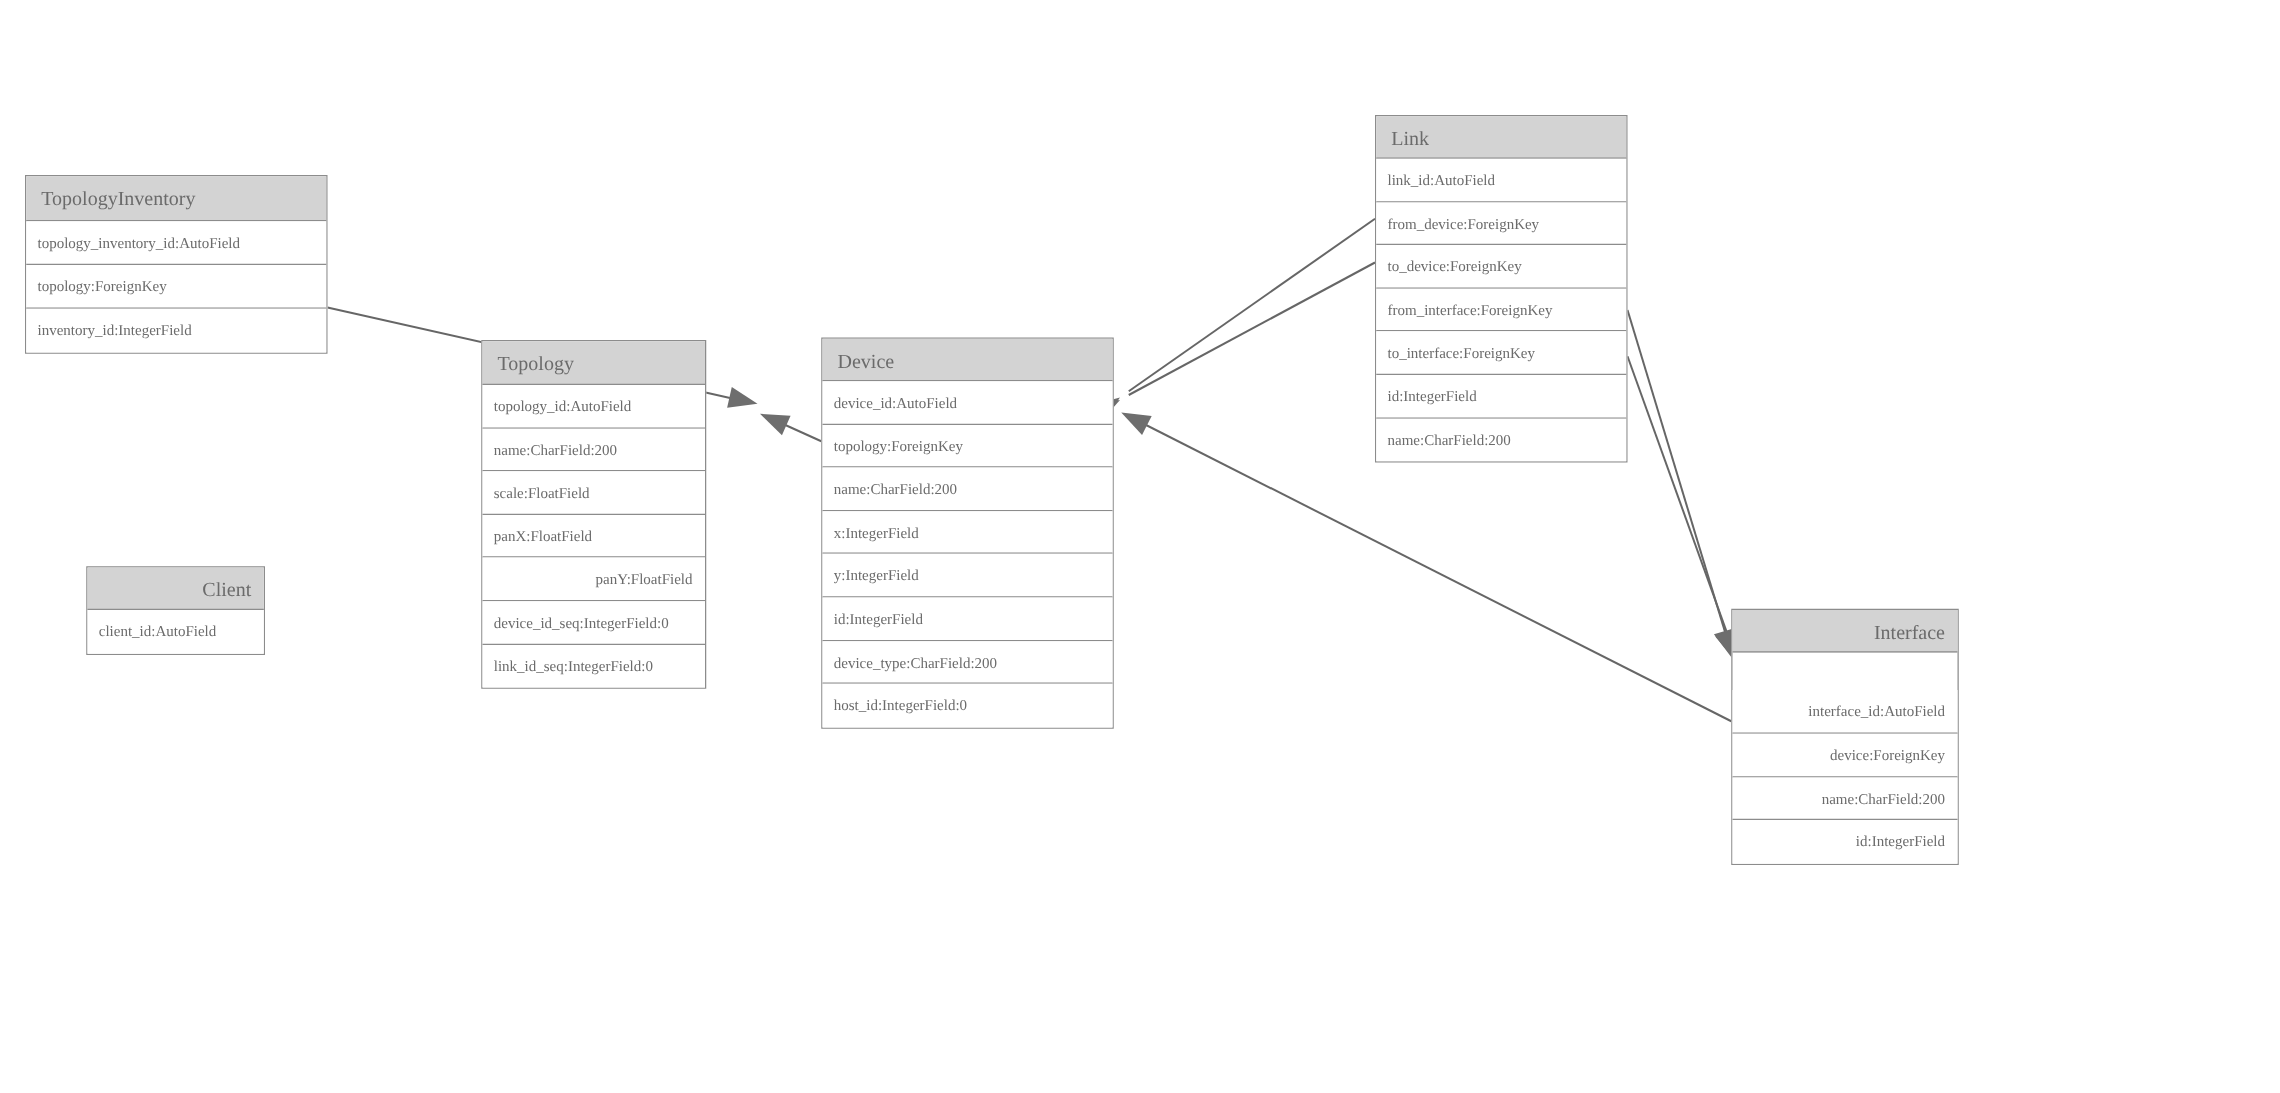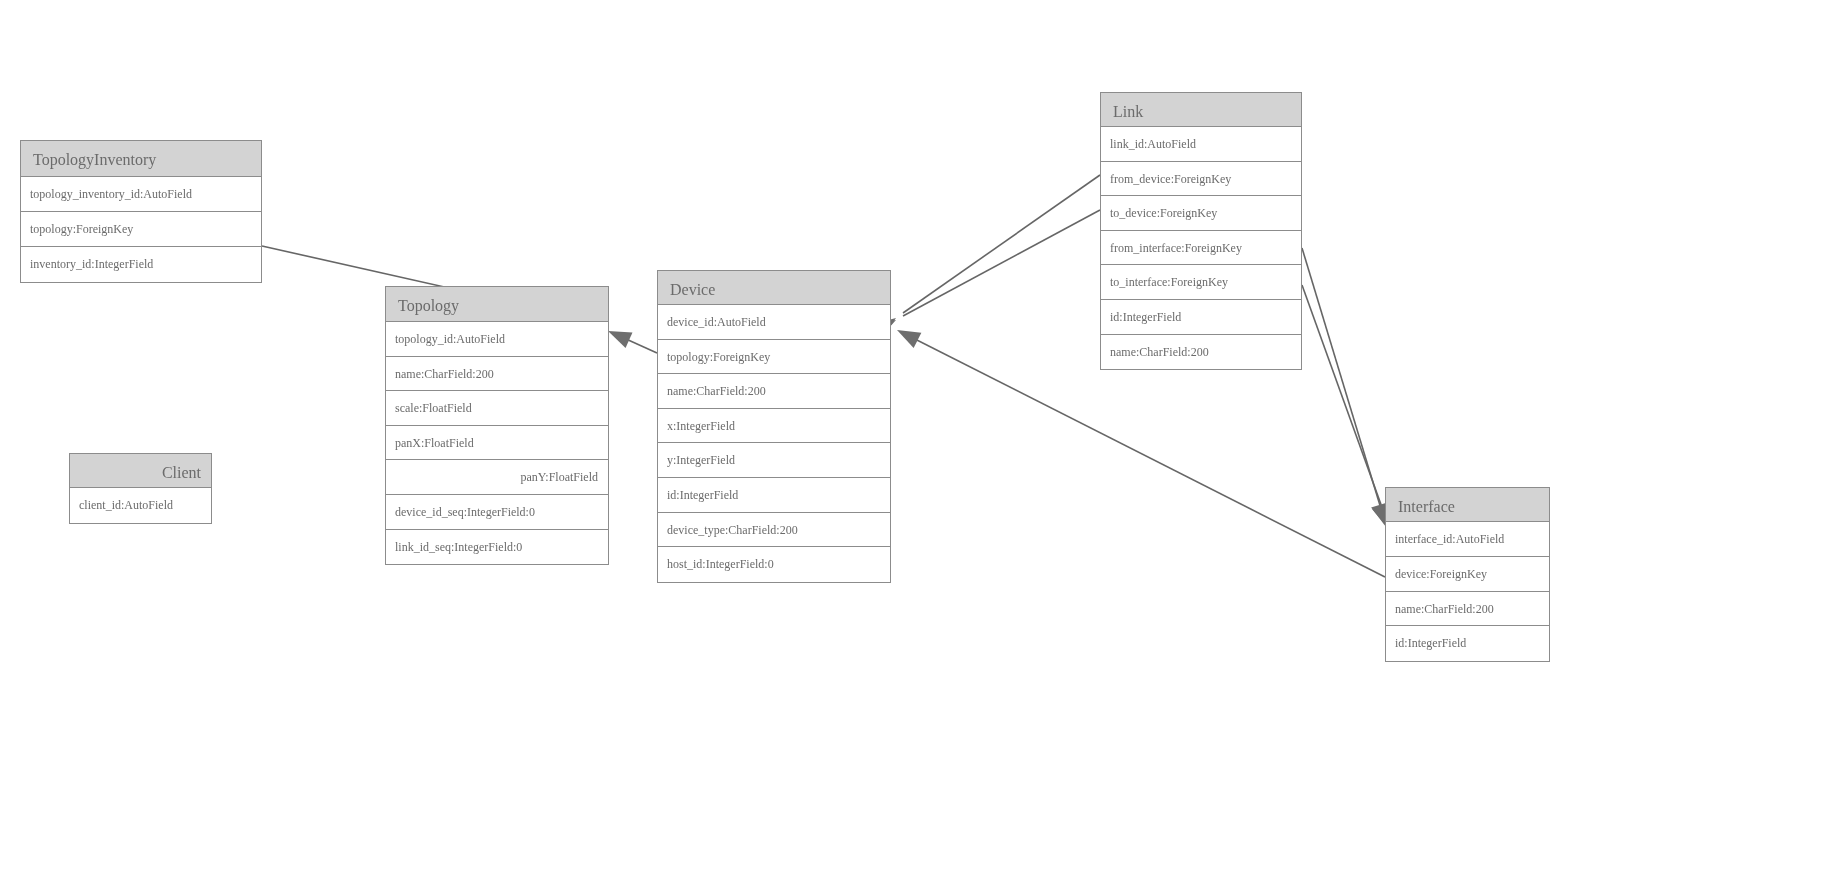--- a/index.html
+++ b/index.html
@@ -97,21 +97,21 @@
           <div class="entity-row" style="height: 35px;">topology:ForeignKey</div>
           <div class="entity-row" style="height: 35px;">inventory_id:IntegerField</div>
         </div>
       </div>
       <div class="entity" style="left: 69px; top: 453px; width: 143px;">
         <div class="entity-header" style="height: 34px; text-align: right;">Client</div>
         <div class="entity-rows">
           <div class="entity-row" style="height: 35px;">client_id:AutoField</div>
         </div>
       </div>
-      <div class="entity" style="left: 385px; top: 286px; width: 224px;">
+      <div class="entity" style="left: 385px; top: 272px; width: 180px;">
         <div class="entity-header" style="height: 35px;">Topology</div>
         <div class="entity-rows">
           <div class="entity-row" style="height: 34.6px;">topology_id:AutoField</div>
           <div class="entity-row" style="height: 34.6px;">name:CharField:200</div>
           <div class="entity-row" style="height: 34.6px;">scale:FloatField</div>
           <div class="entity-row" style="height: 34.6px;">panX:FloatField</div>
           <div class="entity-row" style="height: 34.6px; text-align: right;">panY:FloatField</div>
           <div class="entity-row" style="height: 34.6px;">device_id_seq:IntegerField:0</div>
           <div class="entity-row" style="height: 34.6px;">link_id_seq:IntegerField:0</div>
         </div>
@@ -134,24 +134,24 @@
         <div class="entity-rows">
           <div class="entity-row" style="height: 34.6px;">link_id:AutoField</div>
           <div class="entity-row" style="height: 34.6px;">from_device:ForeignKey</div>
           <div class="entity-row" style="height: 34.6px;">to_device:ForeignKey</div>
           <div class="entity-row" style="height: 34.6px;">from_interface:ForeignKey</div>
           <div class="entity-row" style="height: 34.6px;">to_interface:ForeignKey</div>
           <div class="entity-row" style="height: 34.6px;">id:IntegerField</div>
           <div class="entity-row" style="height: 34.6px;">name:CharField:200</div>
         </div>
       </div>
-      <div class="entity" style="left: 1385px; top: 487px; width: 165px;">
+      <div class="entity" style="left: 1385px; top: 487px; width: 182px; text-align: right;">
         <div class="entity-header" style="height: 34px;">Interface</div>
         <div class="entity-rows">
-          <div class="entity-row" style="height: 34.8px;">interface_id:AutoField</div>
+          <div class="entity-row" style="height: 34.8px; margin-top: 30px;">interface_id:AutoField</div>
           <div class="entity-row" style="height: 34.8px;">device:ForeignKey</div>
           <div class="entity-row" style="height: 34.8px;">name:CharField:200</div>
           <div class="entity-row" style="height: 34.8px;">id:IntegerField</div>
         </div>
       </div>
     </div>
 
 </div>
 
 </body></html>

